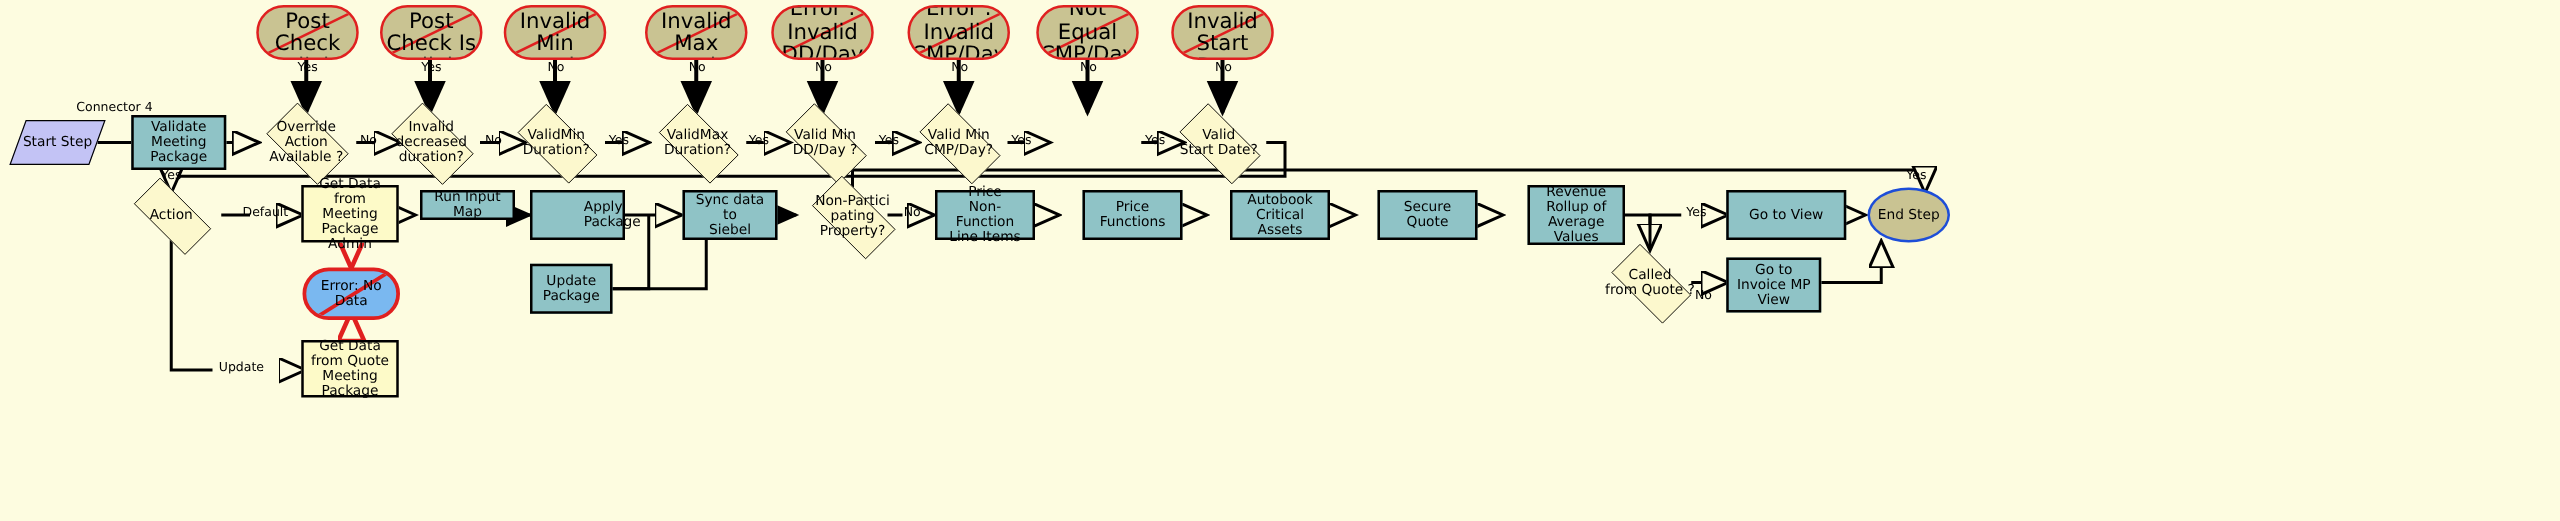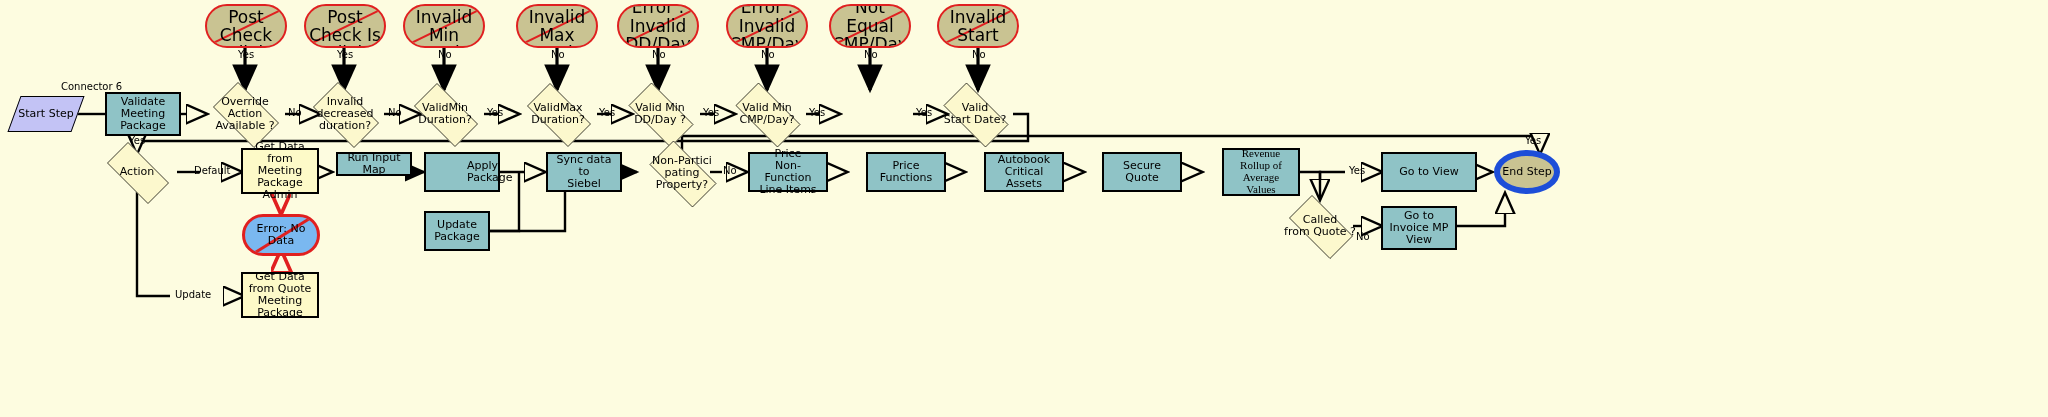--- a/index.html
+++ b/index.html
@@ -112,21 +112,21 @@
     width: 108%;
     height: 3px;
     background: #e02020;
     transform: rotate(-32deg);
   }
   .n-error-blue .lbl { position: relative; z-index: 3; }
 
   
   .n-end {
     background: #c9c392;
-    border: 6px solid #1d4ed8;
+    border: 2px solid #1d4ed8;
     border-radius: 50%;
     font-size: 11px;
   }
 
   
   .edge-label {
     position: absolute;
     font-size: 10px;
     color: #000;
     background: #fdfce0;
@@ -424,21 +424,21 @@
   <div class="node n-process" style="left:984px; top:152px; width:80px; height:40px;">
     <span class="lbl">Autobook
 Critical
 Assets</span>
   </div>
 
   <div class="node n-process" style="left:1102px; top:152px; width:80px; height:40px;">
     <span class="lbl">Secure Quote</span>
   </div>
 
-  <div class="node n-process" style="left:1222px; top:148px; width:78px; height:48px;font-family:Liberation Serif, serif;">
+  <div class="node n-process" style="left:1222px; top:148px; width:78px; height:48px;">
     <span class="lbl">Revenue
 Rollup of
 Average
 Values</span>
   </div>
 
   <div class="node n-decision" style="left:1280px; top:204px; width:80px; height:44px;">
     <div class="diamond-bg"></div>
     <span class="lbl">Called
 from Quote ?</span>
@@ -451,21 +451,21 @@
   <div class="node n-process" style="left:1381px; top:206px; width:76px; height:44px;">
     <span class="lbl">Go to
 Invoice MP
 View</span>
   </div>
 
   <div class="node n-end" style="left:1494px; top:150px; width:66px; height:44px;">
     <span class="lbl">End Step</span>
   </div>
 
-  <div class="edge-label" style="left:60px; top:82px;">Connector 6</div>
+  <div class="edge-label" style="left:60px; top:82px;">Connector 4</div>
 
   <div class="edge-label plain" style="left:237px; top:50px;">Yes</div>
   <div class="edge-label plain" style="left:287px; top:108px;">No</div>
 
   <div class="edge-label plain" style="left:336px; top:50px;">Yes</div>
   <div class="edge-label plain" style="left:387px; top:108px;">No</div>
 
   <div class="edge-label plain" style="left:437px; top:50px;">No</div>
   <div class="edge-label plain" style="left:486px; top:108px;">Yes</div>
 

